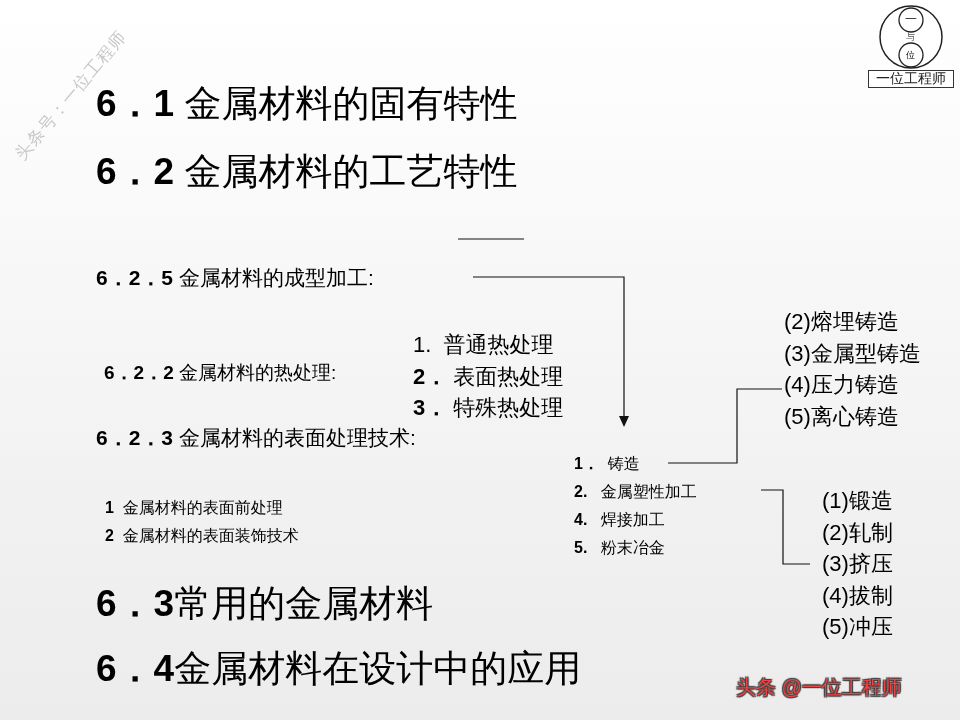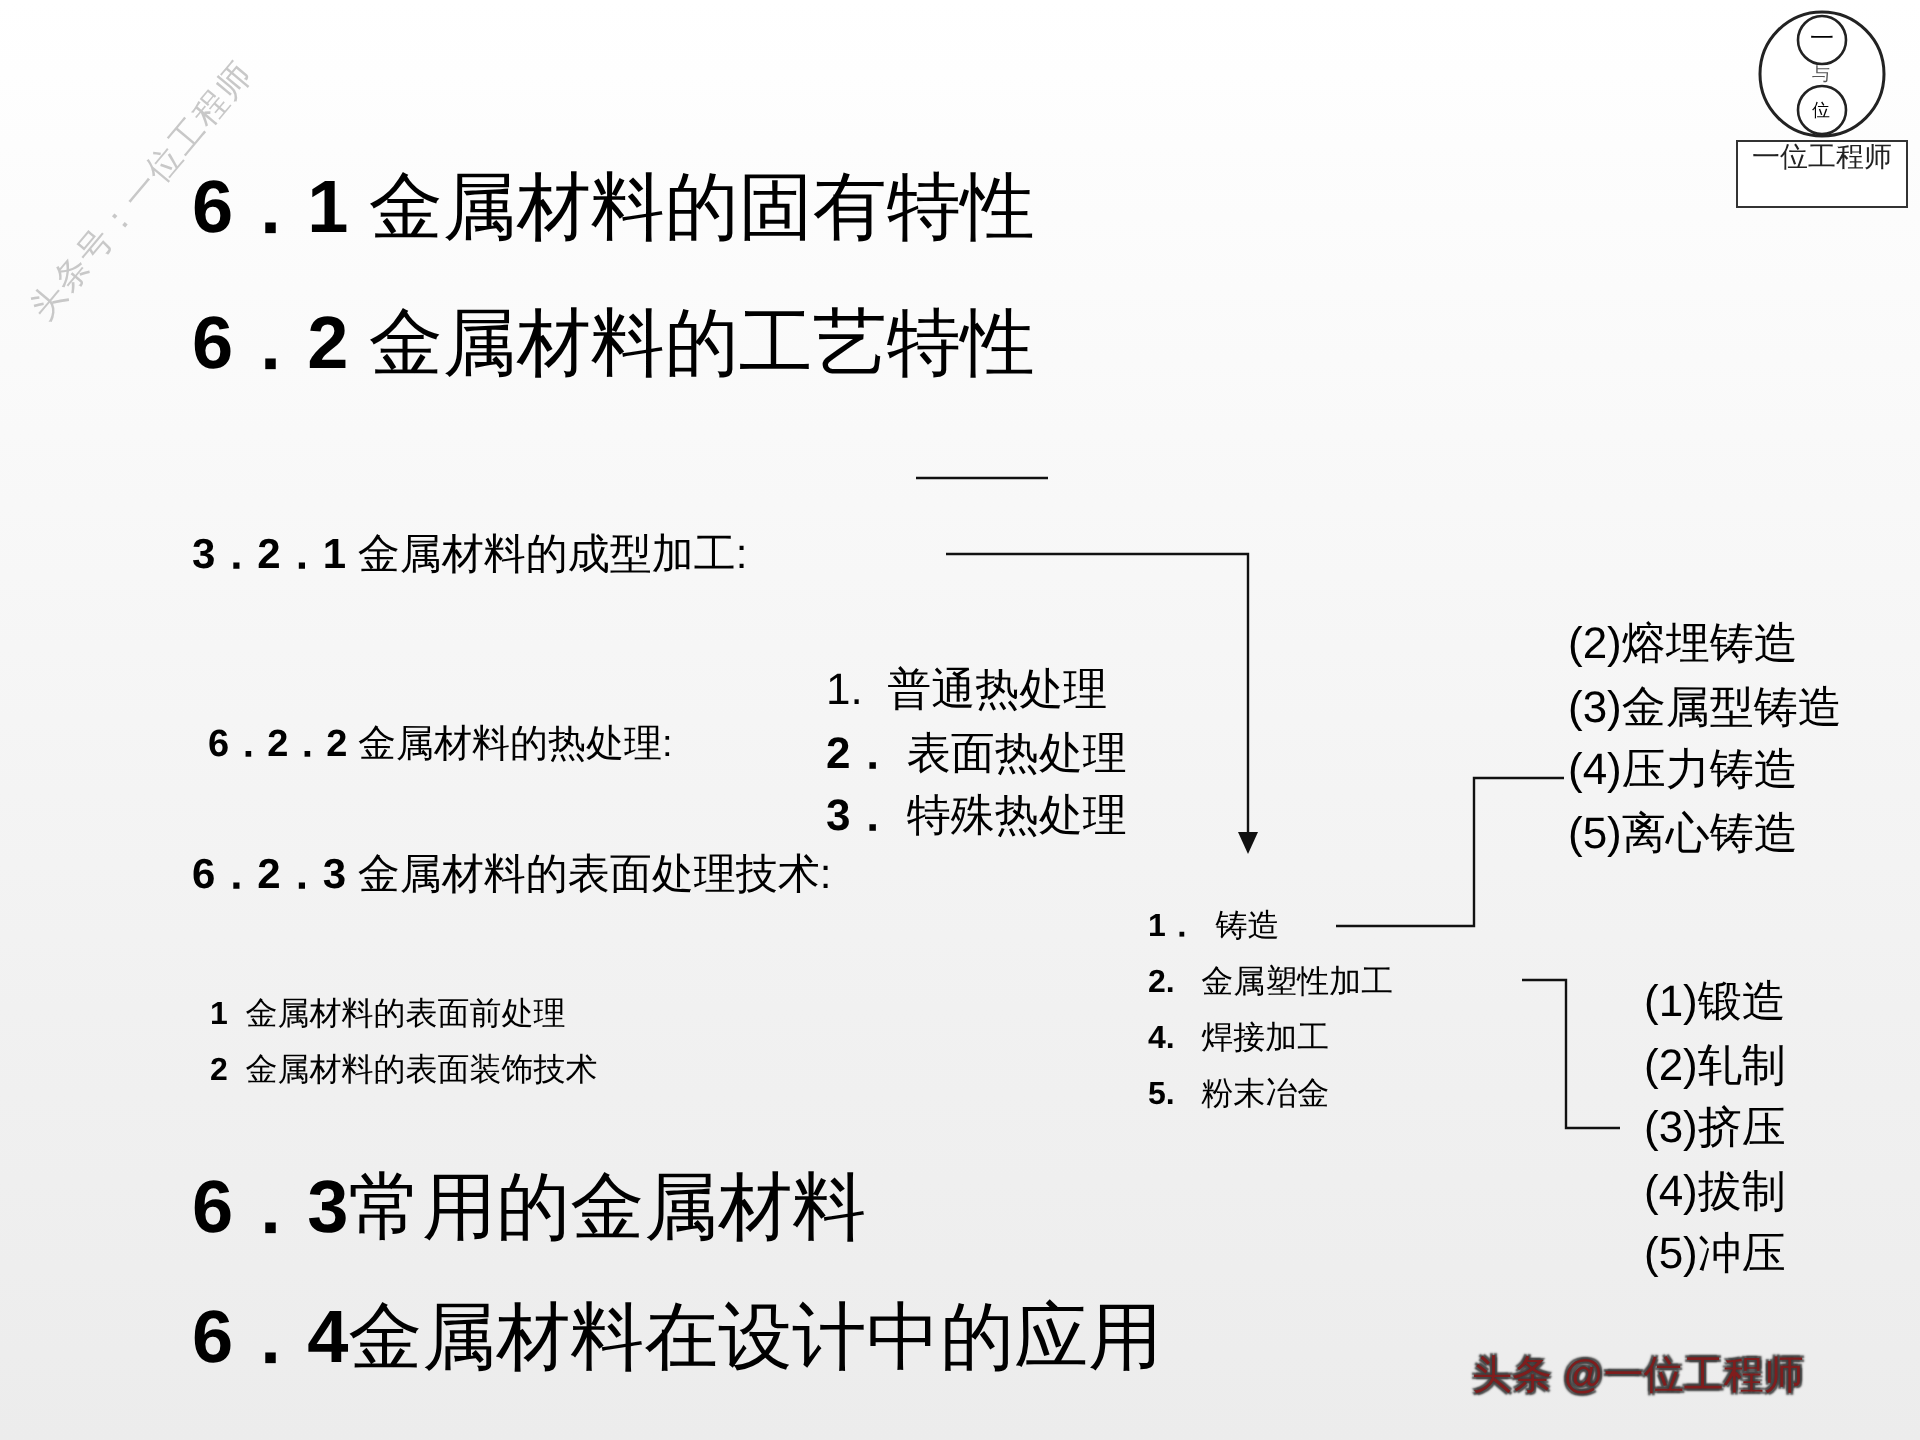--- a/index.html
+++ b/index.html
@@ -17,26 +17,26 @@
   .sub { font-size: 16px; line-height: 26px; }
   .sub .num { font-weight: bold; }
   .side { font-size: 22px; line-height: 31.5px; }
   .watermark {
     position: absolute; left: 10px; top: 80px; color: #c8c8c8; font-size: 17px;
     transform: rotate(-50deg); transform-origin: left top; white-space: nowrap;
     letter-spacing: 1px;
   }
   .logo { position: absolute; left: 866px; top: 4px; width: 90px; height: 84px; }
   .logo-box {
-    position: absolute; left: 2px; top: 66px; width: 86px; height: 34px;
+    position: absolute; left: 2px; top: 66px; width: 86px; height: 18px;
     border: 1.5px solid #333; box-sizing: border-box; background: #fff;
     font-size: 14px; line-height: 15px; text-align: center; color: #222;
   }
   .footer-wm {
-    position: absolute; left: 736px; top: 674px; font-size: 20px; color: #7f1d1d;
+    position: absolute; left: 736px; top: 674px; font-size: 20px; color: #ef4444;
     text-shadow: 0 0 1px #333, 1px 1px 1px #444, -1px -1px 1px #444, 1px -1px 1px #444, -1px 1px 1px #444;
   }
   svg.lines { position: absolute; left: 0; top: 0; }
 </style>
 </head>
 <body>
 
 <div class="watermark" style="top:150px;">头条号：一位工程师</div>
 
 <div class="logo">
@@ -52,21 +52,21 @@
 </div>
 
 <div class="abs h1" style="left:96px;top:82px;">
   <span class="num">6．1</span><span> 金属材料的固有特性</span>
 </div>
 <div class="abs h1" style="left:96px;top:150px;">
   <span class="num">6．2</span><span> 金属材料的工艺特性</span>
 </div>
 
 <div class="abs h3" style="left:96px;top:265px;">
-  <span class="num">3．2．1</span><span> 金属材料的成型加工:</span>
+  <span class="num">6．2．5</span><span> 金属材料的成型加工:</span>
 </div>
 
 <div class="abs sub" style="left:104px;top:360px;font-size:19px;">
   <span class="num">6．2．2</span><span> 金属材料的热处理:</span>
 </div>
 <div class="abs" style="left:413px;top:329px;font-size:22px;line-height:31.5px;">
   <div><span>1.</span><span style="white-space:pre;">  普通热处理</span></div>
   <div><span style="font-weight:bold">2．</span><span style="white-space:pre;"> 表面热处理</span></div>
   <div><span style="font-weight:bold">3．</span><span style="white-space:pre;"> 特殊热处理</span></div>
 </div>

